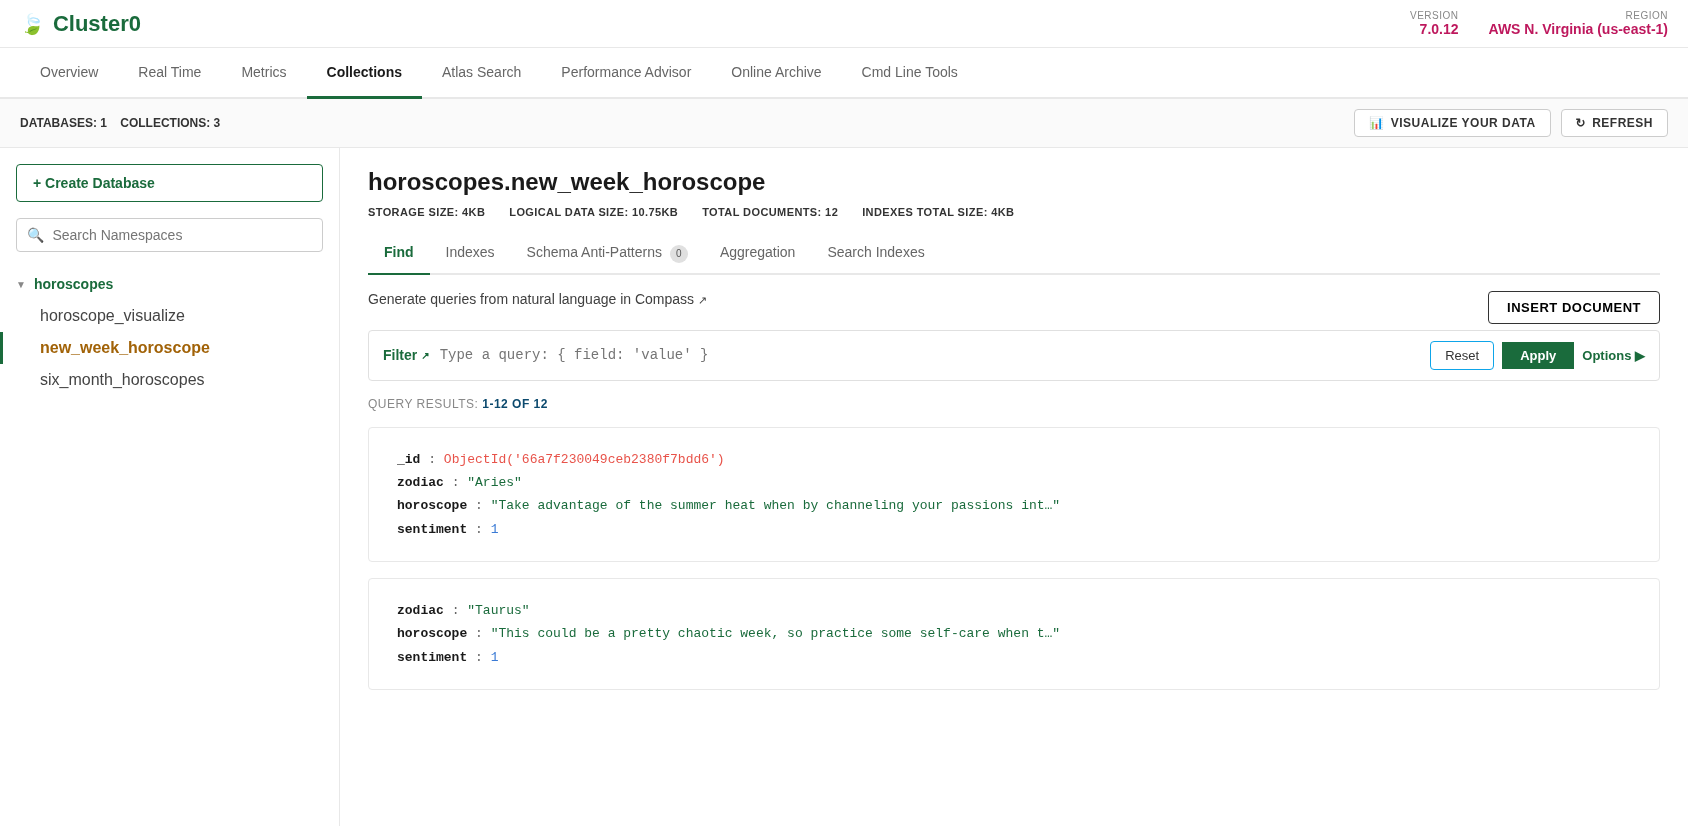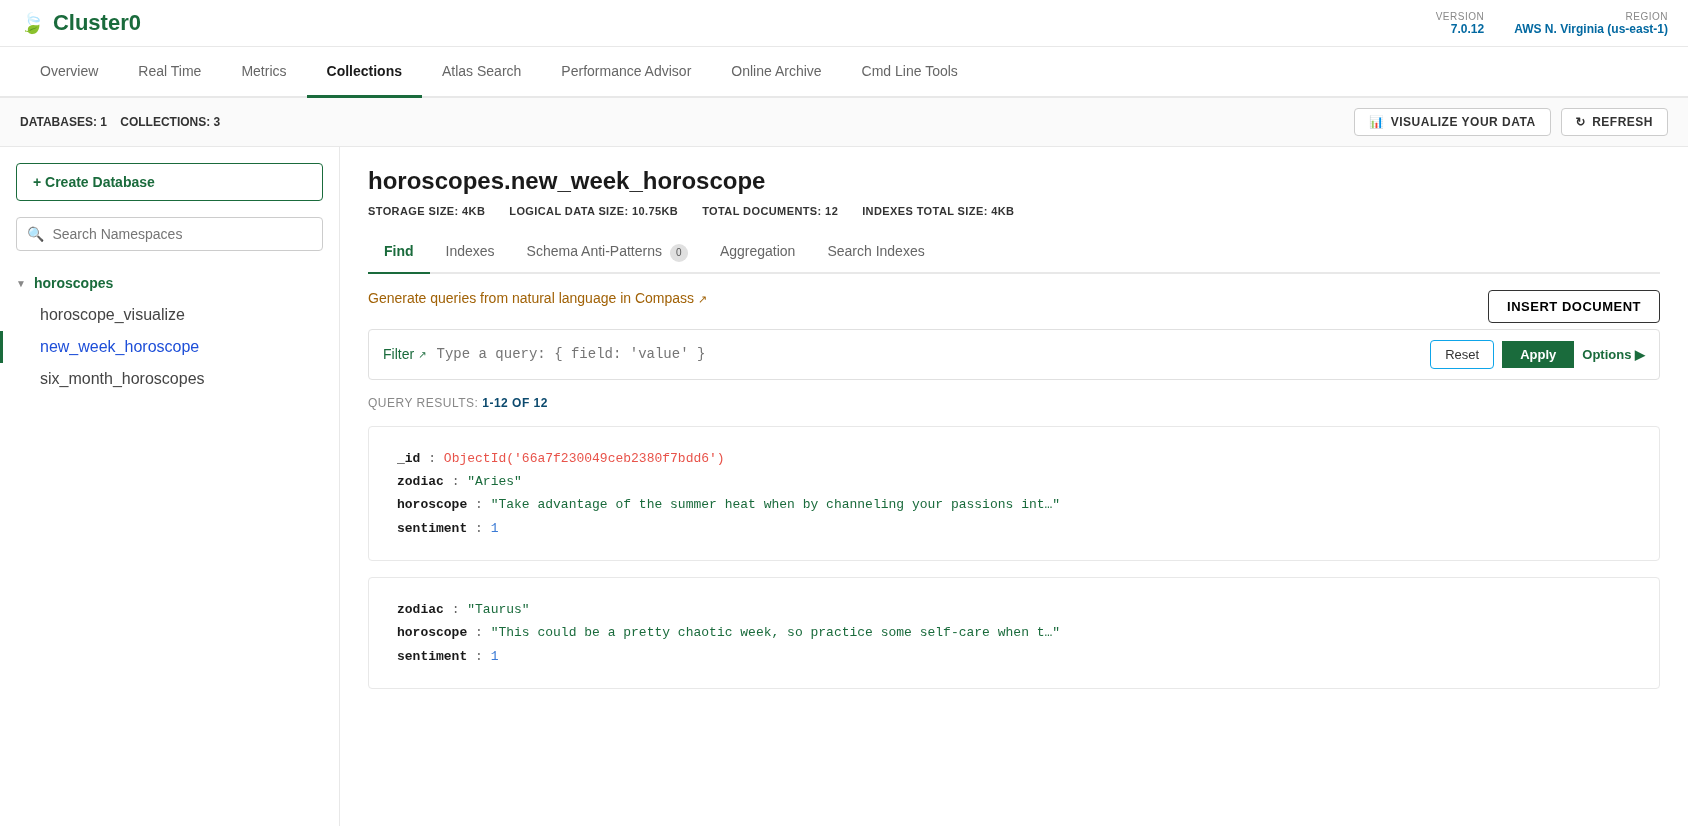--- a/index.html
+++ b/index.html
@@ -10,21 +10,21 @@
       display: flex; align-items: center; justify-content: space-between;
       padding: 10px 20px; border-bottom: 1px solid #e8e8e8;
     }
     .cluster-name {
       display: flex; align-items: center; gap: 8px;
       font-size: 22px; font-weight: 700; color: #1a6b3c;
     }
     .cluster-icon { color: #1a6b3c; font-size: 20px; }
     .version-region { display: flex; gap: 30px; text-align: right; }
     .version-region .label { font-size: 10px; color: #888; text-transform: uppercase; letter-spacing: 0.5px; }
-    .version-region .value { font-size: 12px; font-weight: 600; color: #0369a1; }
+    .version-region .value { font-size: 14px; font-weight: 600; color: #be185d; }
 
     
     .nav-tabs {
       display: flex; border-bottom: 2px solid #e8e8e8;
       padding: 0 20px;
     }
     .nav-tab {
       padding: 16px 20px; font-size: 14px; color: #666; cursor: pointer;
       border-bottom: 3px solid transparent; margin-bottom: -2px;
       white-space: nowrap;
@@ -72,21 +72,21 @@
     .db-item { padding: 0; }
     .db-name {
       display: flex; align-items: center; gap: 8px;
       padding: 8px 16px; font-weight: 700; color: #1a6b3c; font-size: 14px; cursor: pointer;
     }
     .db-name .chevron { color: #888; font-size: 10px; }
     .collection-item {
       padding: 7px 16px 7px 40px; font-size: 16px; color: #444; cursor: pointer;
     }
     .collection-item.active {
-      color: #1d4ed8; font-weight: 400; border-left: 3px solid #1a6b3c;
+      color: #a16207; font-weight: 700; border-left: 3px solid #1a6b3c;
       padding-left: 37px;
     }
 
     
     .right-panel { flex: 1; padding: 20px 28px; overflow-y: auto; }
     .collection-title {
       font-size: 24px; font-weight: 800; color: #1a1a1a; margin-bottom: 10px;
     }
     .collection-meta {
       display: flex; gap: 24px; font-size: 11px; color: #666;
@@ -104,33 +104,33 @@
     }
     .inner-tab.active { color: #1a6b3c; font-weight: 600; border-bottom-color: #1a6b3c; }
     .badge {
       display: inline-flex; align-items: center; justify-content: center;
       background: #e0e0e0; border-radius: 50%; width: 18px; height: 18px;
       font-size: 10px; color: #555; margin-left: 4px;
     }
 
     
     .compass-link {
-      color: #a16207; font-size: 14px; text-decoration: none; display: inline-flex;
+      color: #404040; font-size: 14px; text-decoration: none; display: inline-flex;
       align-items: flex-end; gap: 4px; margin-bottom: 16px;
     }
     .ext-icon { font-size: 11px; }
 
     
     .filter-row {
       display: flex; align-items: center; gap: 10px;
       border: 1px solid #e0e0e0; border-radius: 4px; padding: 10px 14px;
       margin-bottom: 16px; background: #fff;
     }
     .filter-label {
-      font-size: 14px; color: #1a6b3c; font-weight: 400;
+      font-size: 14px; color: #1a6b3c; font-weight: 700;
       display: flex; align-items: center; gap: 4px; white-space: nowrap;
     }
     .filter-input {
       flex: 1; border: none; outline: none; font-size: 14px; color: #aaa;
       font-family: 'Courier New', monospace;
     }
     .filter-actions { display: flex; align-items: center; gap: 8px; }
     .btn-reset {
       padding: 6px 14px; border: 1px solid #0ea5e9; border-radius: 4px;
       background: #fff; font-size: 13px; cursor: pointer; color: #333;

